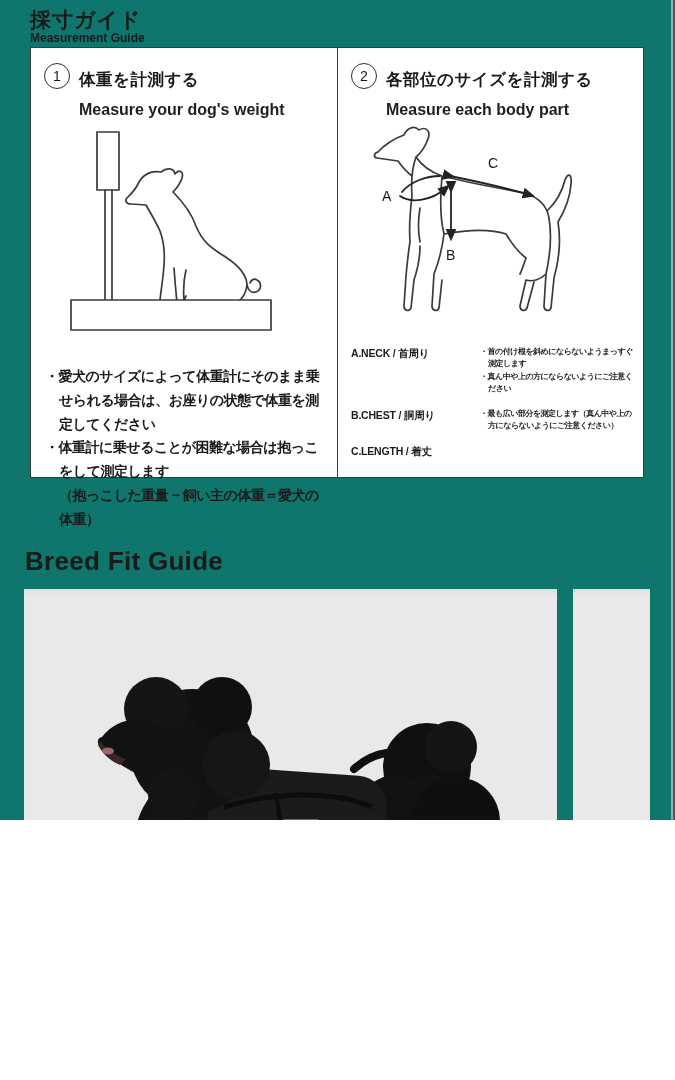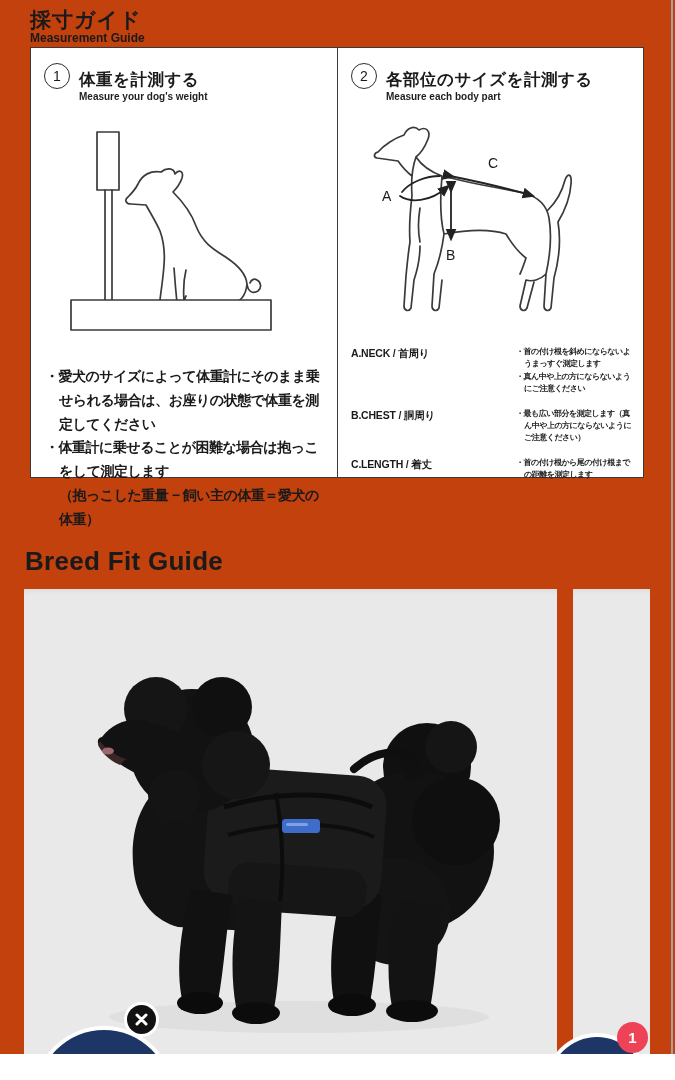--- a/index.html
+++ b/index.html
@@ -1,47 +1,47 @@
 <!DOCTYPE html>
 <html><head>
 <meta charset="utf-8">
 <style>
   * { margin:0; padding:0; box-sizing:border-box; }
   html,body { background:#fff; }
   body { font-family:"Liberation Sans","DejaVu Sans",sans-serif; color:#1a1a1a; }
-  .stage { position:relative; width:675px; height:1054px; overflow:hidden; background:#c2410c; margin:0 auto; }
+  .stage { position:relative; width:675px; height:820px; overflow:hidden; background:#0f766e; margin:0 auto; }
 
   
   .page-title { position:absolute; left:30px; top:6px; font-size:21px; font-weight:700; letter-spacing:1px; }
   .page-subtitle { position:absolute; left:30px; top:31px; font-size:12px; font-weight:700; }
 
   
   .guide-box { position:absolute; left:30px; top:47px; width:614px; height:431px;
                border:1.5px solid #3a3a3a; display:flex; background:#fff; }
   .panel { position:relative; width:50%; height:100%; }
   .panel + .panel { border-left:1.5px solid #3a3a3a; }
 
   .panel-head { position:absolute; left:13px; top:13px; display:flex; gap:9px; align-items:flex-start; }
   .step-circle { width:26px; height:26px; border:1.6px solid #2d2d2d; border-radius:50%;
                  display:flex; align-items:center; justify-content:center;
                  font-size:14px; font-weight:400; flex:none; margin-top:2px; }
   .step-title-ja { font-size:16.5px; font-weight:700; letter-spacing:0.5px; line-height:1.2;margin-top:9px; }
-  .step-title-en { font-size:10px; font-weight:700; color:#1f1f1f; margin-top:1px; }
+  .step-title-en { font-size:16px; font-weight:700; color:#1f1f1f; margin-top:11px; }
 
   .illus { position:absolute; left:12px; top:62px; }
 
   .weight-notes { position:absolute; left:14px; right:8px; top:303px; list-style:none;
                   font-size:14px; letter-spacing:-0.5px; line-height:1.7; font-weight:600;margin-top:14px; }
   .weight-notes li { padding-left:1em; text-indent:-1em; }
   .weight-notes li.cont { text-indent:0; }
 
   .m-rows { position:absolute; left:13px; right:6px; top:298px; }
   .m-row { display:flex; gap:23px; margin-bottom:12px; }
   .m-label { flex:none; width:106px; font-size:10.5px; font-weight:700; letter-spacing:-0.2px; padding-top:1px; }
-  .m-notes { flex:1; list-style:none; font-size:8px; letter-spacing:-0.5px; line-height:1.55; font-weight:600; color:#222;margin-left:36px; }
+  .m-notes { flex:1; list-style:none; font-size:8px; letter-spacing:-0.5px; line-height:1.55; font-weight:600; color:#222; }
   .m-notes li { padding-left:1em; text-indent:-1em; }
 
   
   .breed-heading { position:absolute; left:25px; top:546px; font-size:26px; font-weight:700; letter-spacing:0.3px; }
 
   .card { position:absolute; top:589px; height:491px; background:#e9e9e9;
           box-shadow: inset 0 5px 7px -5px rgba(0,0,0,0.10); }
   .card-main { left:24px; width:533px; }
   .card-peek { left:573px; width:77px; }
 
@@ -202,23 +202,20 @@
           </ul>
         </div>
         <div class="m-row">
           <div class="m-label">B.CHEST / 胴周り</div>
           <ul class="m-notes">
             <li>・最も広い部分を測定します（真ん中や上の方にならないようにご注意ください）</li>
           </ul>
         </div>
         <div class="m-row">
           <div class="m-label">C.LENGTH / 着丈</div>
-          <ul class="m-notes">
-            <li>・首の付け根から尾の付け根までの距離を測定します</li>
-          </ul>
         </div>
       </div>
     </div>
   </div>
 
   <h2 class="breed-heading">Breed Fit Guide</h2>
 
   <div class="card card-main">
     <svg width="533" height="491" viewBox="0 0 533 491">
       <ellipse cx="275" cy="428" rx="190" ry="16" fill="#dfdfdf"></ellipse>

